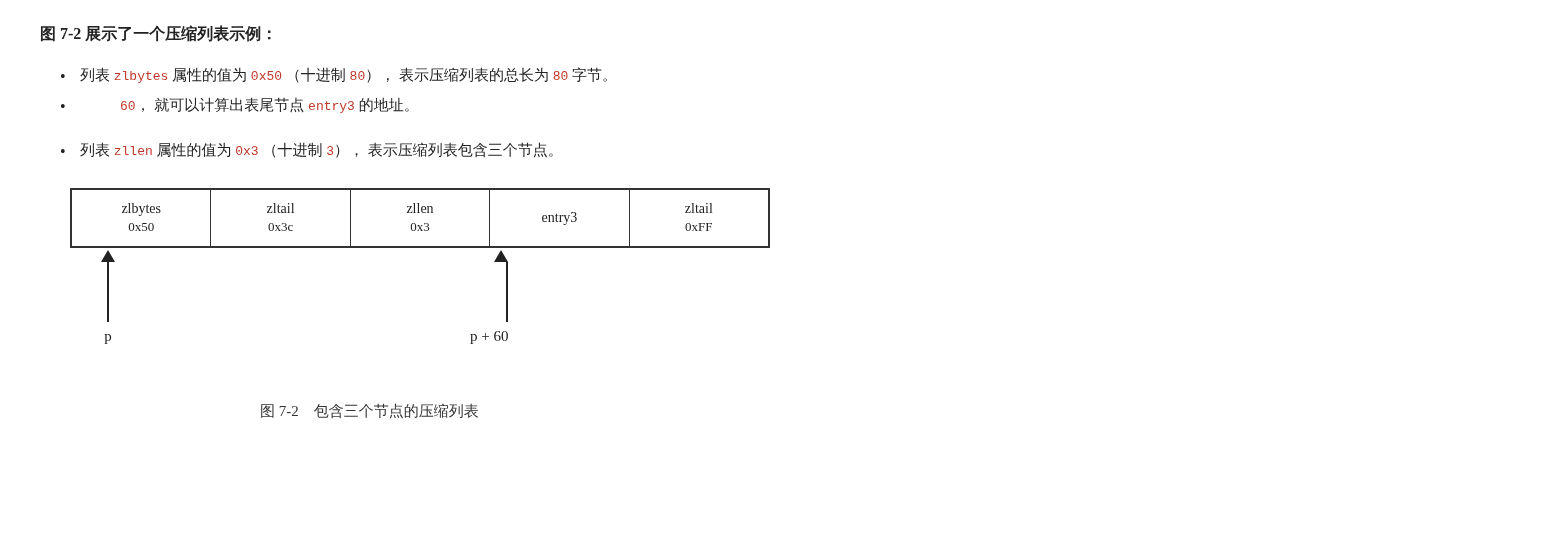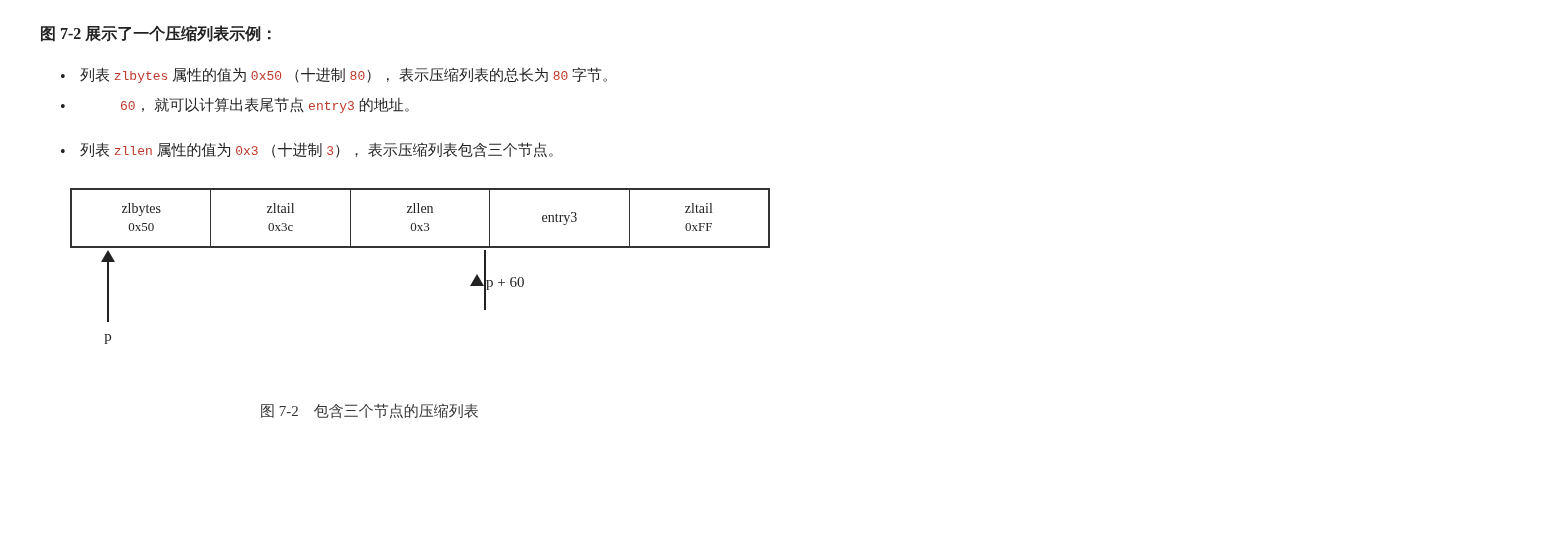--- a/index.html
+++ b/index.html
@@ -94,22 +94,22 @@
       top: 62px;
       display: flex;
       flex-direction: column;
       align-items: center;
     }
     .arrow-p60 {
       position: absolute;
       left: 420px;
       top: 62px;
       display: flex;
-      flex-direction: row;
-      align-items: center;
+      flex-direction: column;
+      align-items: flex-end;
     }
 
     .arrow-shaft {
       width: 2px;
       background: #222;
       height: 60px;
     }
     .arrow-head-up {
       width: 0;
       height: 0;

